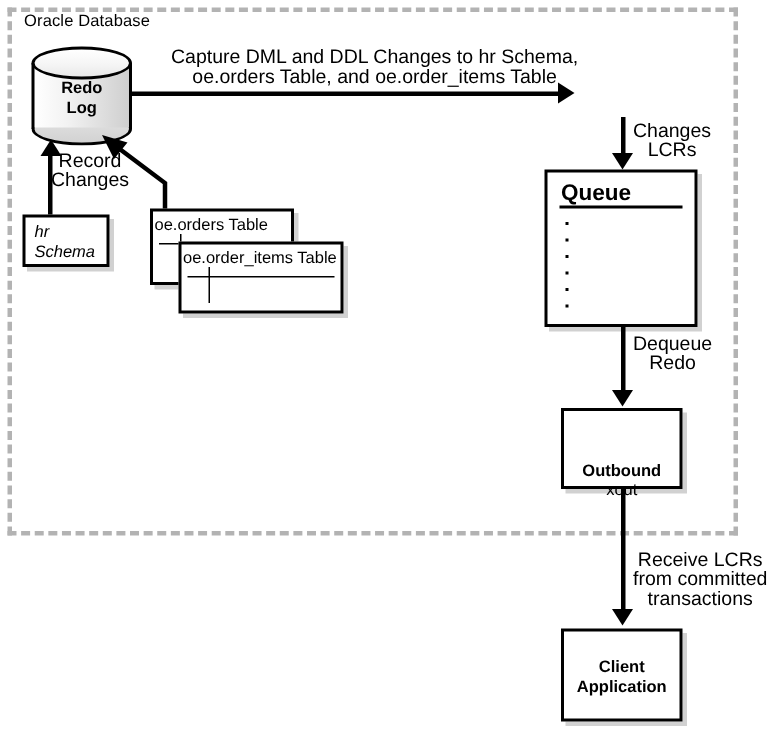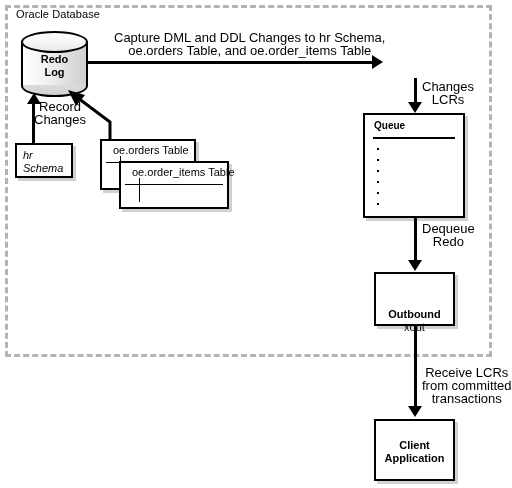--- a/index.html
+++ b/index.html
@@ -101,21 +101,21 @@
     font-size: 11px;
     font-weight: bold;
     line-height: 13px;
     color: #000;
     z-index: 3;
   }
 
   
   .tbl-title {
     position: absolute;
-    left: 11px;
+    left: 1px;
     top: 3px;
     font-size: 11px;
     color: #000;
     white-space: nowrap;
   }
   .tbl-hrule {
     position: absolute;
     height: 0;
     border-top: 1px solid #000;
   }
@@ -123,21 +123,21 @@
     position: absolute;
     width: 0;
     border-left: 1px solid #000;
   }
 
   
   .queue-title {
     position: absolute;
     left: 9px;
     top: 5px;
-    font-size: 10px;
+    font-size: 15px;
     font-weight: bold;
     color: #000;
   }
   .queue-rule {
     position: absolute;
     left: 8px;
     right: 8px;
     top: 22px;
     border-top: 2px solid #000;
   }

